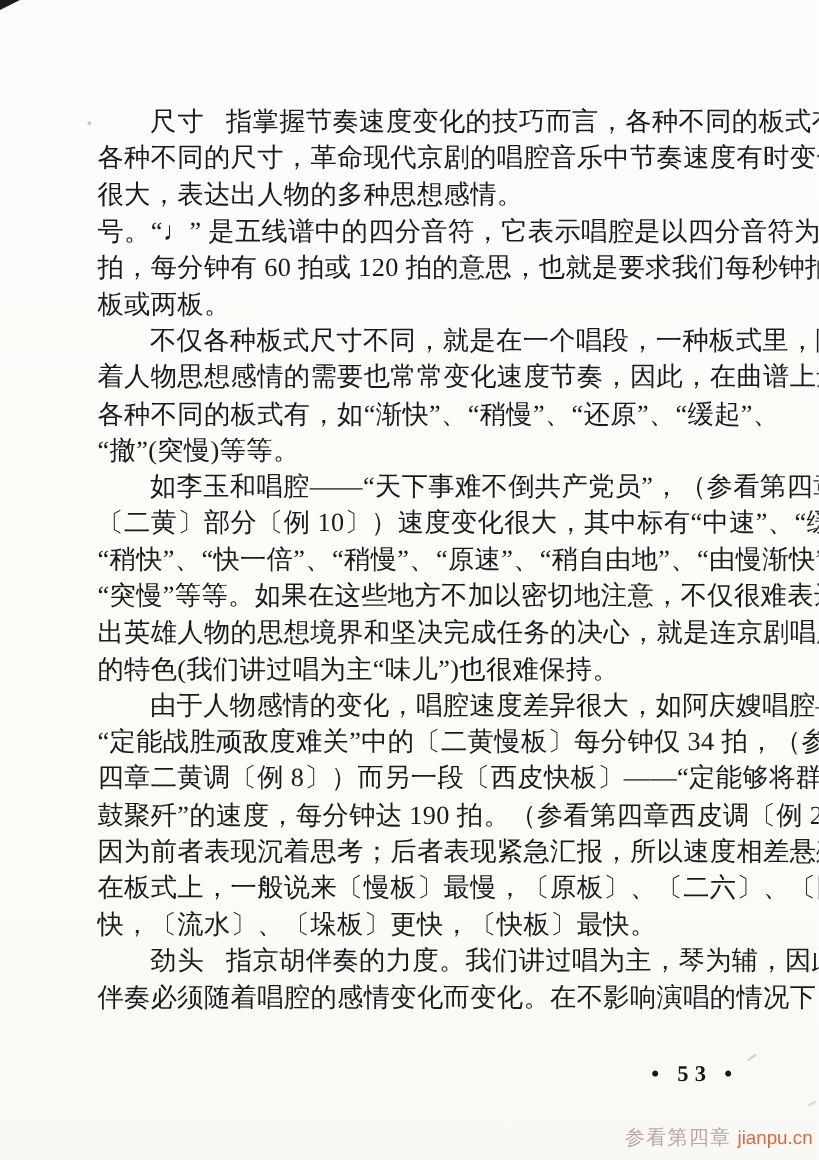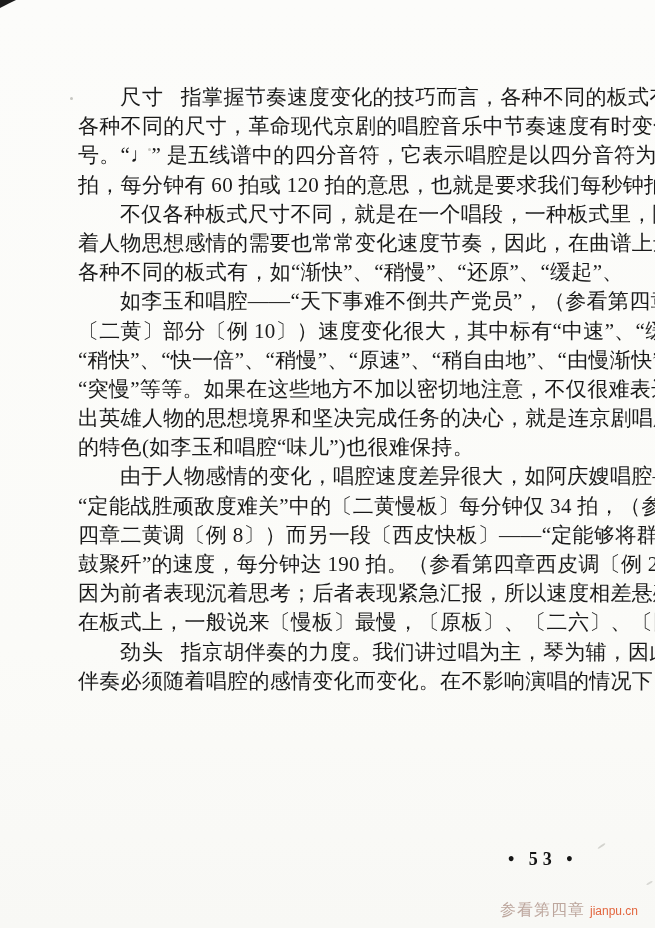--- a/index.html
+++ b/index.html
@@ -61,21 +61,21 @@
   .line.indent {
     text-indent: 2em;
   }
   .term {
     font-weight: normal;
     margin-right: 0.8em;
     letter-spacing: 1px;
   }
   .page-number {
     position: absolute;
-    left: 508px;
+    left: 521px;
     top: 849px;
     font-size: 18px;
     font-weight: bold;
     letter-spacing: 5px;
     color: #161616;
   }
   .watermark {
     position: absolute;
     left: 500px;
     top: 900px;
@@ -83,54 +83,58 @@
     white-space: nowrap;
   }
   .wm-site {
     color: #bda79e;
     letter-spacing: 1px;
   }
   .wm-url {
     color: #e2663f;
     margin-left: 5px;
     font-family: "Liberation Sans", "DejaVu Sans", sans-serif;
-    font-size: 12px;
+    font-size: 15px;
   }
 </style>
 </head>
 <body>
 
 <div class="scan-page">
 
   <div class="corner-mark"></div>
   <div class="speck s1"></div>
   <div class="speck s2"></div>
   <div class="speck s3"></div>
   <div class="speck s4"></div>
 
   <div class="text-block">
     <div class="line indent"><span class="term">尺寸</span><span>指掌握节奏速度变化的技巧而言，各种不同的板式有</span></div>
     <div class="line"><span>各种不同的尺寸，革命现代京剧的唱腔音乐中节奏速度有时变化</span></div>
+    <div class="line end"><span>很大，表达出人物的多种思想感情。</span></div>
     <div class="line"><span>号。“♩” 是五线谱中的四分音符，它表示唱腔是以四分音符为一</span></div>
     <div class="line"><span>拍，每分钟有 60 拍或 120 拍的意思，也就是要求我们每秒钟拍一</span></div>
+    <div class="line end"><span>板或两板。</span></div>
     <div class="line indent"><span>不仅各种板式尺寸不同，就是在一个唱段，一种板式里，随</span></div>
     <div class="line"><span>着人物思想感情的需要也常常变化速度节奏，因此，在曲谱上还</span></div>
     <div class="line"><span>各种不同的板式有，如“渐快”、“稍慢”、“还原”、“缓起”、</span></div>
+    <div class="line end"><span>“撤”(突慢)等等。</span></div>
     <div class="line indent"><span>如李玉和唱腔——“天下事难不倒共产党员”，（参看第四章：</span></div>
     <div class="line"><span>〔二黄〕部分〔例 10〕）速度变化很大，其中标有“中速”、“缓起”、</span></div>
     <div class="line"><span>“稍快”、“快一倍”、“稍慢”、“原速”、“稍自由地”、“由慢渐快”、</span></div>
     <div class="line"><span>“突慢”等等。如果在这些地方不加以密切地注意，不仅很难表达</span></div>
     <div class="line"><span>出英雄人物的思想境界和坚决完成任务的决心，就是连京剧唱腔</span></div>
-    <div class="line end"><span>的特色(如李玉和唱腔“味儿”)也很难保持。</span></div>
+    <div class="line end"><span>的特色(我们讲过唱为主“味儿”)也很难保持。</span></div>
     <div class="line indent"><span>由于人物感情的变化，唱腔速度差异很大，如阿庆嫂唱腔——</span></div>
     <div class="line"><span>“定能战胜顽敌度难关”中的〔二黄慢板〕每分钟仅 34 拍，（参看第</span></div>
     <div class="line"><span>四章二黄调〔例 8〕）而另一段〔西皮快板〕——“定能够将群丑一</span></div>
     <div class="line"><span>鼓聚歼”的速度，每分钟达 190 拍。（参看第四章西皮调〔例 21〕）</span></div>
     <div class="line"><span>因为前者表现沉着思考；后者表现紧急汇报，所以速度相差悬殊。</span></div>
     <div class="line"><span>在板式上，一般说来〔慢板〕最慢，〔原板〕、〔二六〕、〔回龙〕稍</span></div>
+    <div class="line end"><span>快，〔流水〕、〔垛板〕更快，〔快板〕最快。</span></div>
     <div class="line indent"><span class="term">劲头</span><span>指京胡伴奏的力度。我们讲过唱为主，琴为辅，因此</span></div>
     <div class="line"><span>伴奏必须随着唱腔的感情变化而变化。在不影响演唱的情况下，</span></div>
   </div>
 
   <div class="page-number">• 53 •</div>
 
   <div class="watermark">
     <span class="wm-site">参看第四章</span><span class="wm-url">jianpu.cn</span>
   </div>
 

